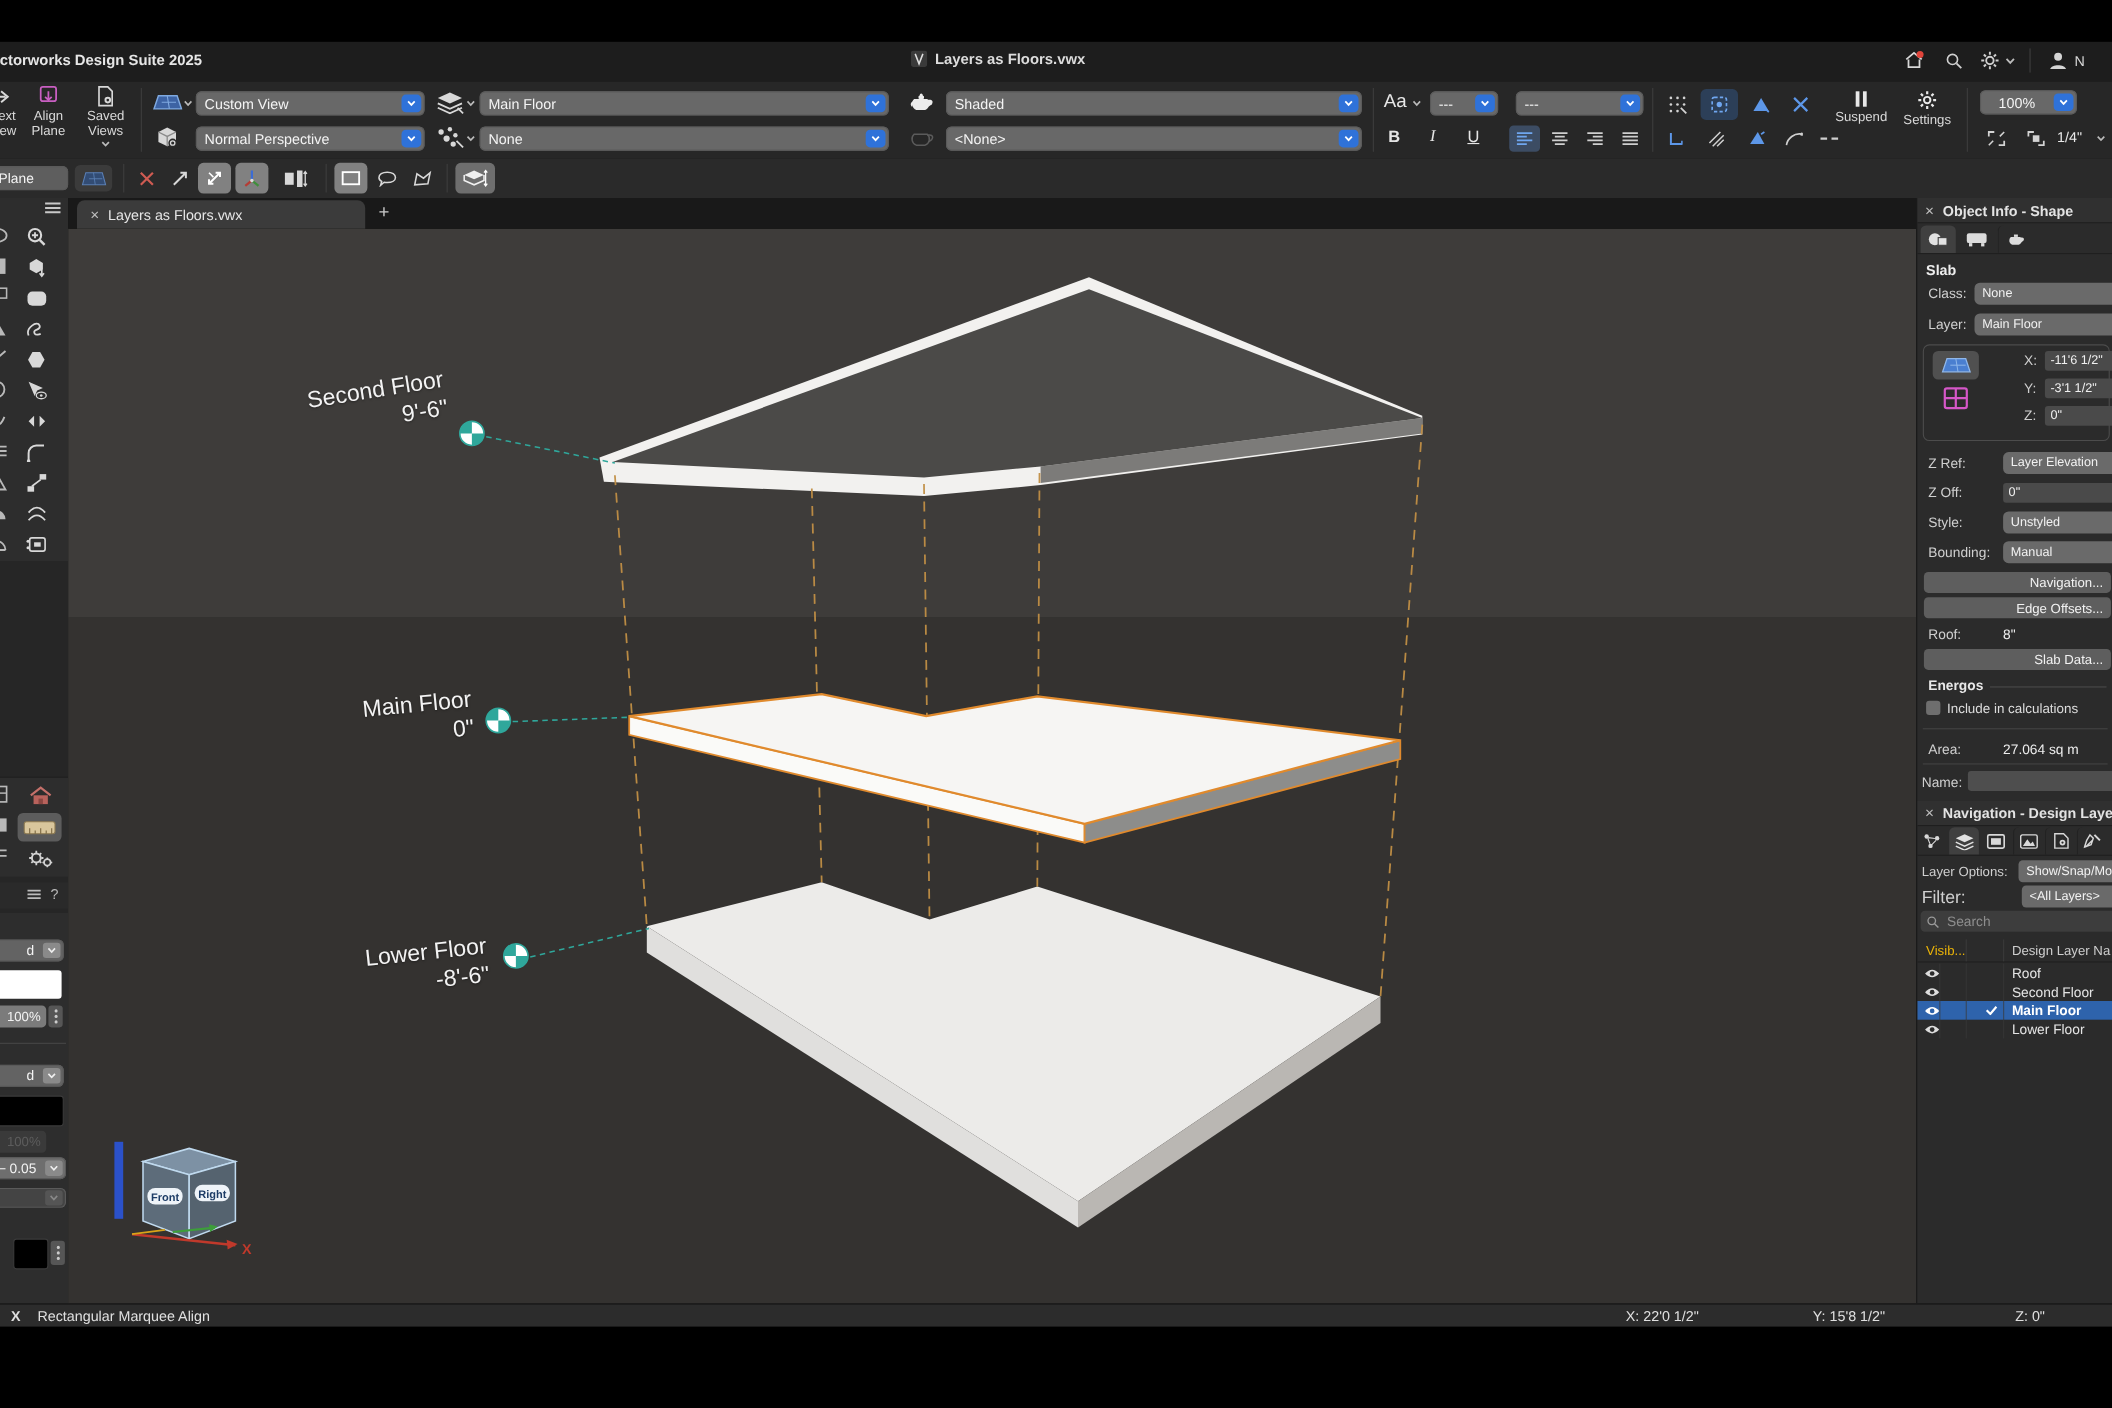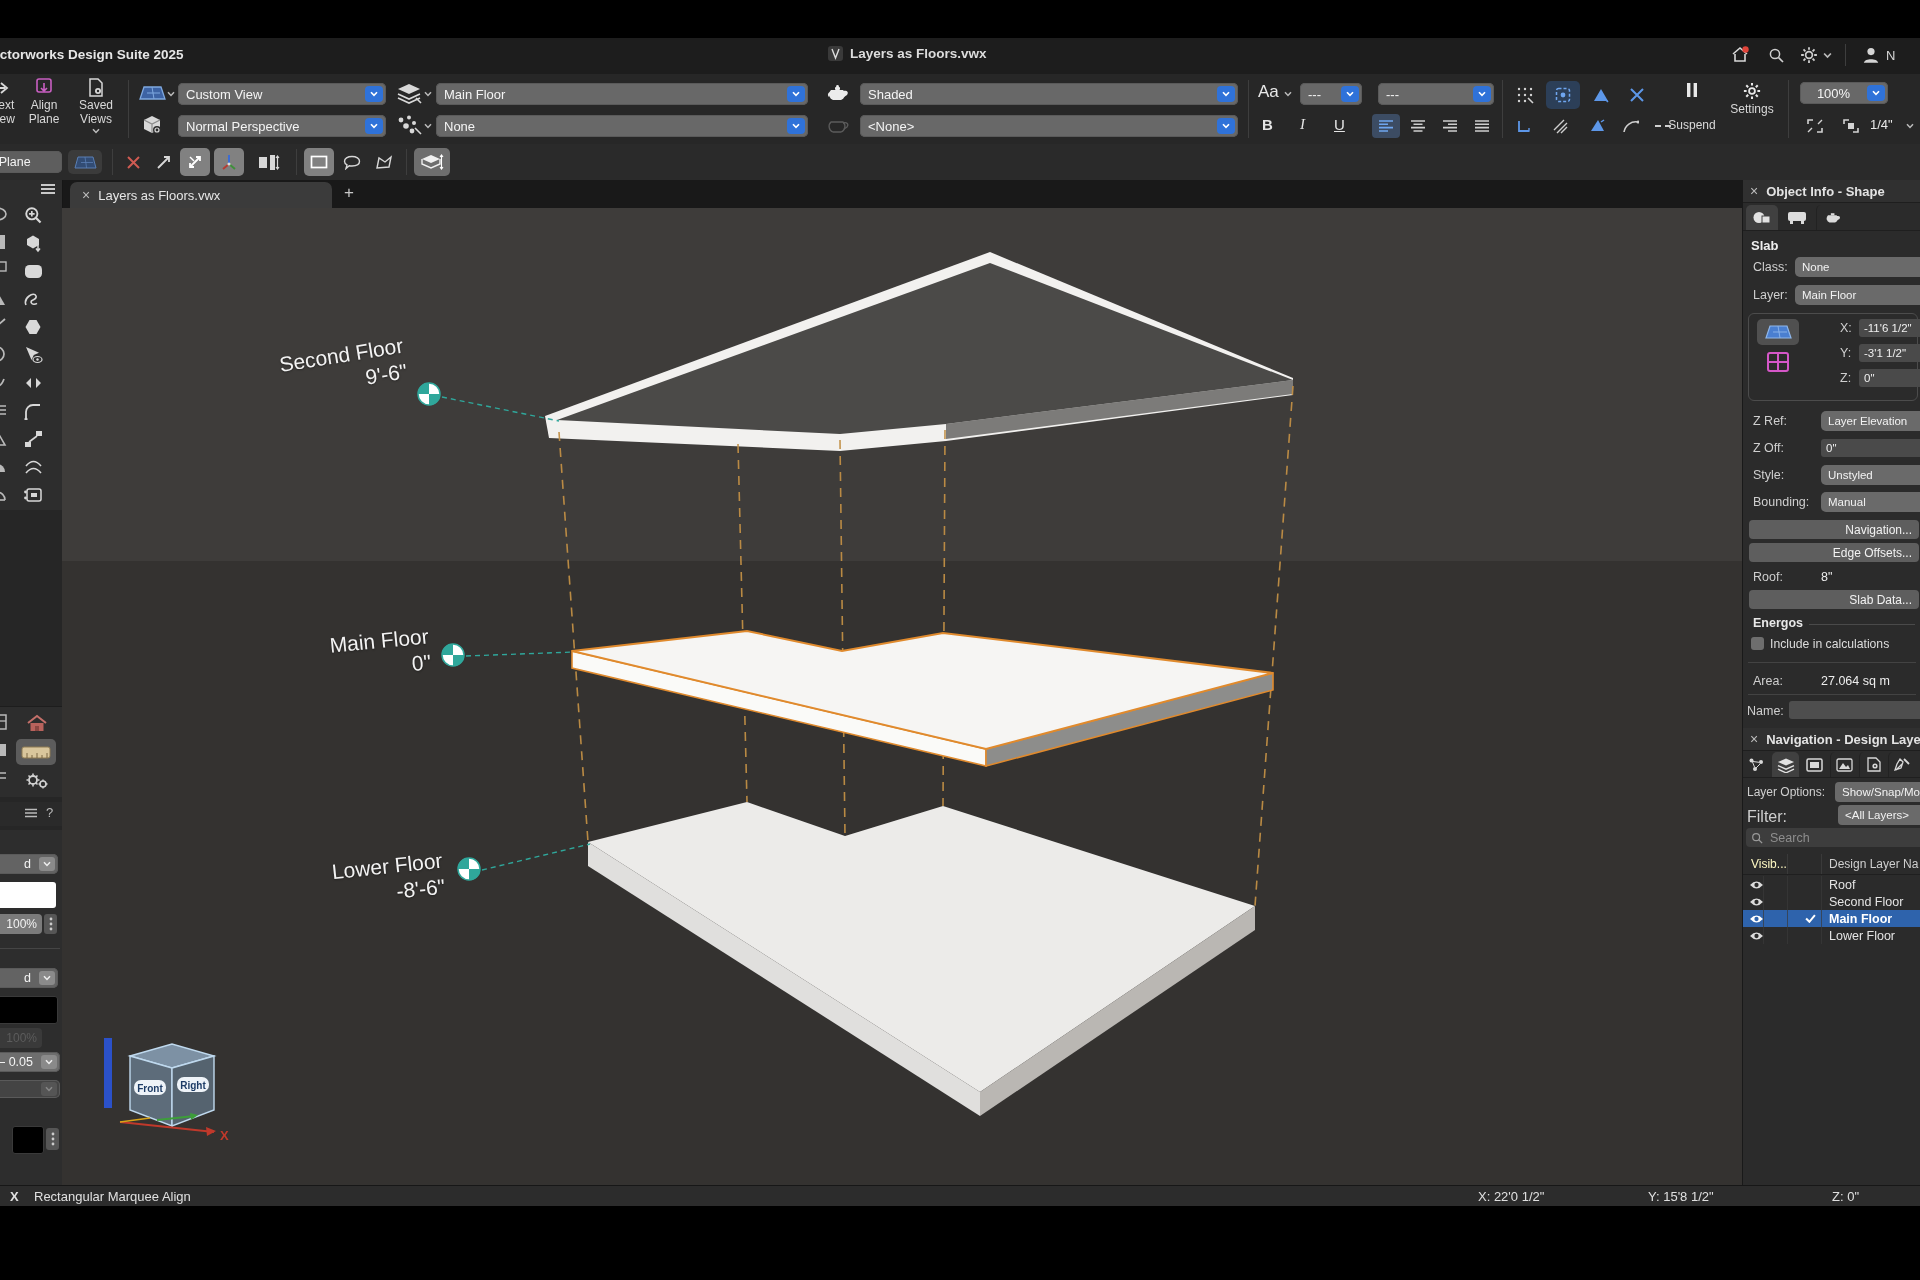--- a/index.html
+++ b/index.html
@@ -385,21 +385,21 @@
         </svg>
     </span>
 
     <div class="abs bigbtn" style="left:1662px;top:8px;width:60px">
       <span>
           <svg width="14" height="16" viewBox="0 0 14 16">
             <rect x="2" y="1" width="3.4" height="14" fill="#e8e8e8"></rect>
             <rect x="8.6" y="1" width="3.4" height="14" fill="#e8e8e8"></rect>
           </svg>
         </span>
-      <span style="margin-top:20px">Suspend</span>
+      <span style="margin-top:1px">Suspend</span>
     </div>
     <div class="abs bigbtn" style="left:1722px;top:8px;width:60px">
       <span>
           <svg width="18" height="18" viewBox="0 0 16 16">
             <circle cx="8" cy="8" r="2.6" fill="none" stroke="#e8e8e8" stroke-width="1.6"></circle>
             <g stroke="#e8e8e8" stroke-width="1.8">
               <path d="M8 .8v2.4M8 12.8v2.4M.8 8h2.4M12.8 8h2.4M2.9 2.9l1.7 1.7M11.4 11.4l1.7 1.7M13.1 2.9l-1.7 1.7M4.6 11.4l-1.7 1.7"></path>
             </g>
           </svg>
         </span>
@@ -1023,21 +1023,21 @@
       <span>
           <svg width="12" height="12" viewBox="0 0 14 14">
             <circle cx="6" cy="6" r="4" stroke="#999" stroke-width="1.4" fill="none"></circle>
             <path d="M9 9l4 4" stroke="#999" stroke-width="1.5"></path>
           </svg>
         </span>
       <input placeholder="Search" style="">
     </div>
 
     <div class="abs" style="left:0;top:674px;width:178px;height:20px;border-bottom:1px solid #1f1f1f">
-      <span class="abs" style="left:8px;top:3px;font-size:12px;color:#fef9c3">Visib...</span>
+      <span class="abs" style="left:8px;top:3px;font-size:12px;color:#eab308">Visib...</span>
       <span class="abs" style="left:86px;top:3px;font-size:12px;color:#cfcfcf;white-space:nowrap">Design Layer Na</span>
       <span class="abs" style="left:44px;top:0;width:1px;height:20px;background:#3a3a3a"></span>
       <span class="abs" style="left:78px;top:0;width:1px;height:20px;background:#3a3a3a"></span>
     </div>
 
     <div class="nrow" style="top:696px">
       <span class="abs" style="left:6px">
           <svg width="15" height="10" viewBox="0 0 14 9">
             <path d="M1 4.5Q7-2 13 4.5 7 11 1 4.5Z" fill="#ddd"></path>
             <circle cx="7" cy="4.5" r="2" fill="#2b2b2b"></circle>

